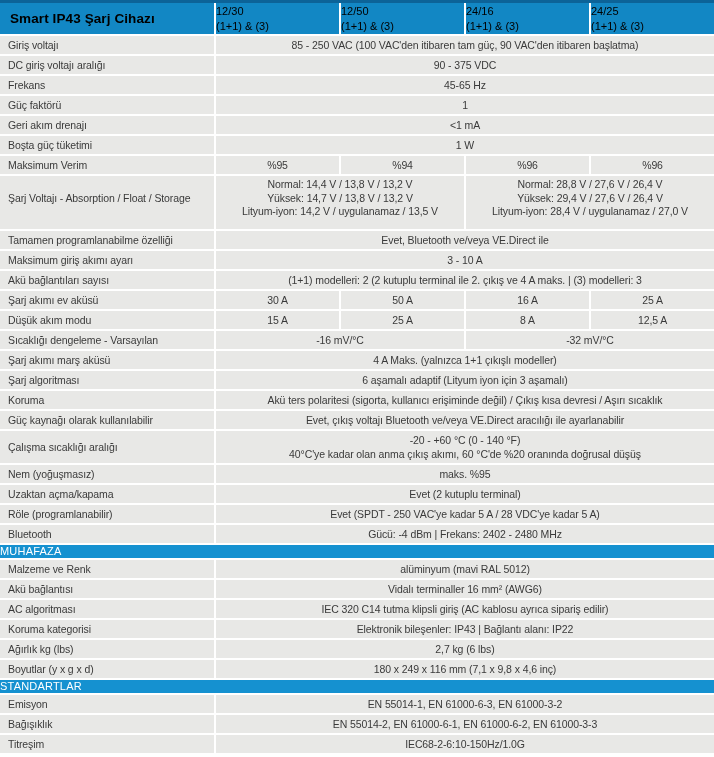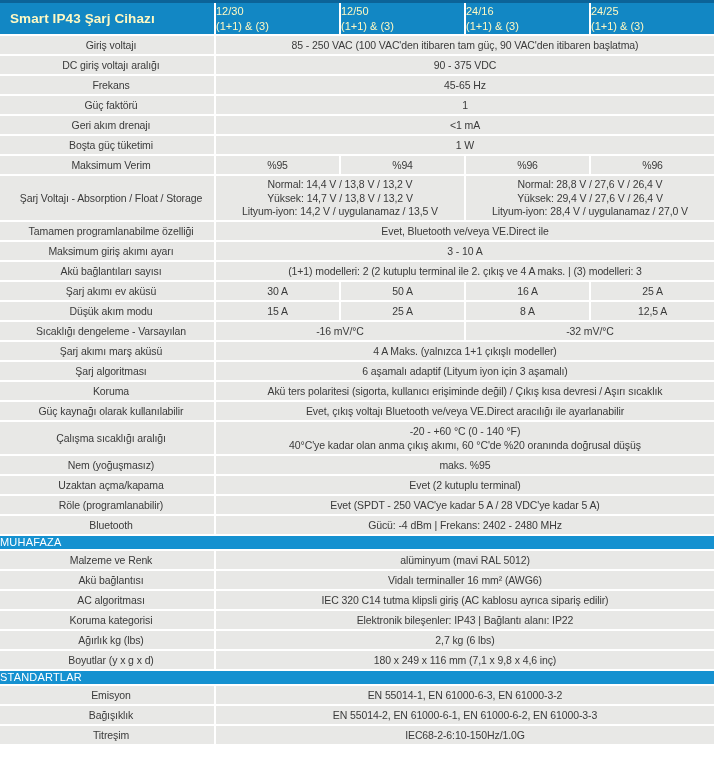--- a/index.html
+++ b/index.html
@@ -2,21 +2,21 @@
 <html style="--header-blue: #1287c4; --header-top: #0c6398; --section-blue: #1591d0; --row-gray: #e8e8e6; --divider: #ffffff; --text: #3a3a3a;"><head>
 <meta charset="utf-8">
 <style>
   html,body{margin:0;padding:0;background:#ffffff;}
   body{width:714px;font-family:"Liberation Sans",sans-serif;}
   table{border-collapse:collapse;table-layout:fixed;width:714px;}
   th,td{padding:0;overflow:hidden;}
   
   thead th{
     background:var(--header-blue);
-    color:#fef9c3;
+    color:#000000;
     border-top:3px solid var(--header-top);
     border-bottom:2px solid var(--divider);
     height:31px;
     vertical-align:middle;
   }
   th.title{
     text-align:left;
     padding-left:10px;
     font-size:13.5px;
     font-weight:700;
@@ -35,28 +35,28 @@
   tbody td{
     background:var(--row-gray);
     color:var(--text);
     font-size:10.5px;
     letter-spacing:-0.1px;
     border-bottom:2px solid var(--divider);
     height:18px;
     vertical-align:middle;
   }
   td.lbl{
-    text-align:center;
+    text-align:left;
     padding-left:8px;
     border-right:2px solid var(--divider);
     white-space:nowrap;
   }
   td.val{text-align:center;border-right:2px solid var(--divider);}
   td.val.last{border-right:none;}
-  tr.tall td{height:auto;padding-top:2px;padding-bottom:1px;}
+  tr.tall td{height:auto;padding-top:2px;padding-bottom:10px;}
   tr.tall td.val div{line-height:13.5px;}
   tr.mid td{height:auto;padding-top:2px;padding-bottom:2px;}
   tr.mid td.val div{line-height:14px;}
   td.section-title{
     background:var(--section-blue);
     color:#fff;
     font-size:11px;
     letter-spacing:.2px;
     height:13px;
     border-bottom:2px solid var(--divider);

